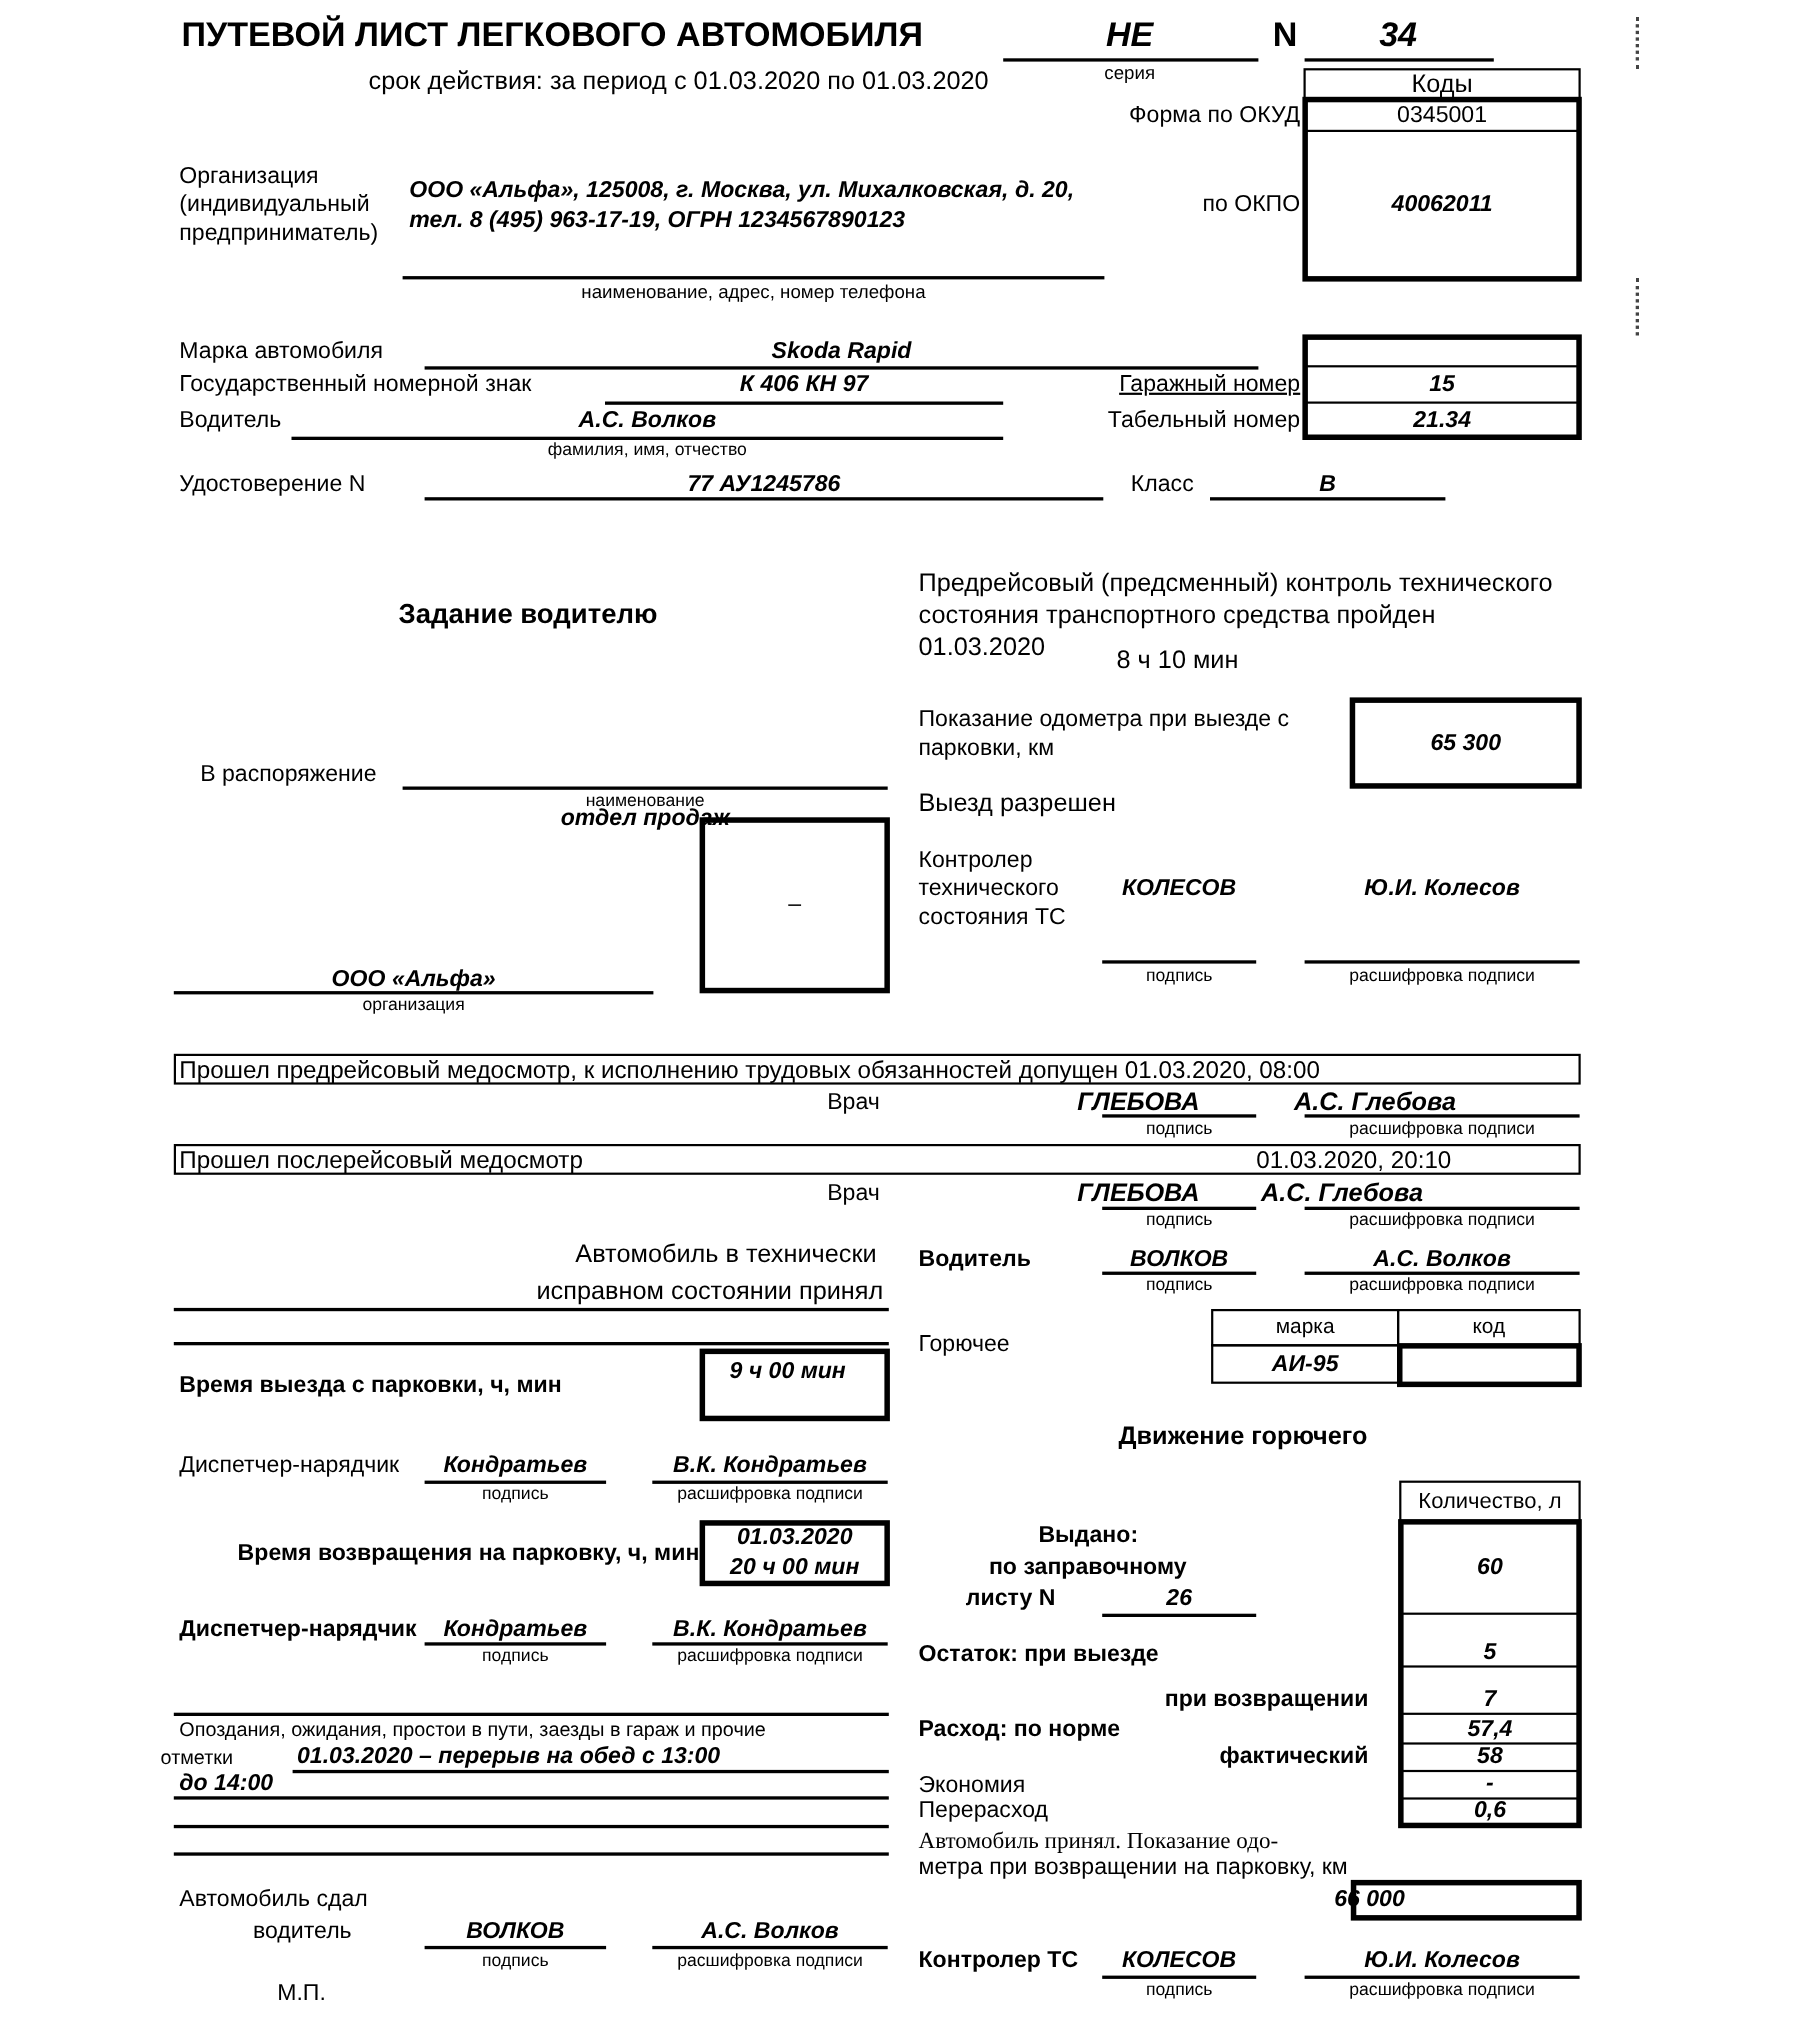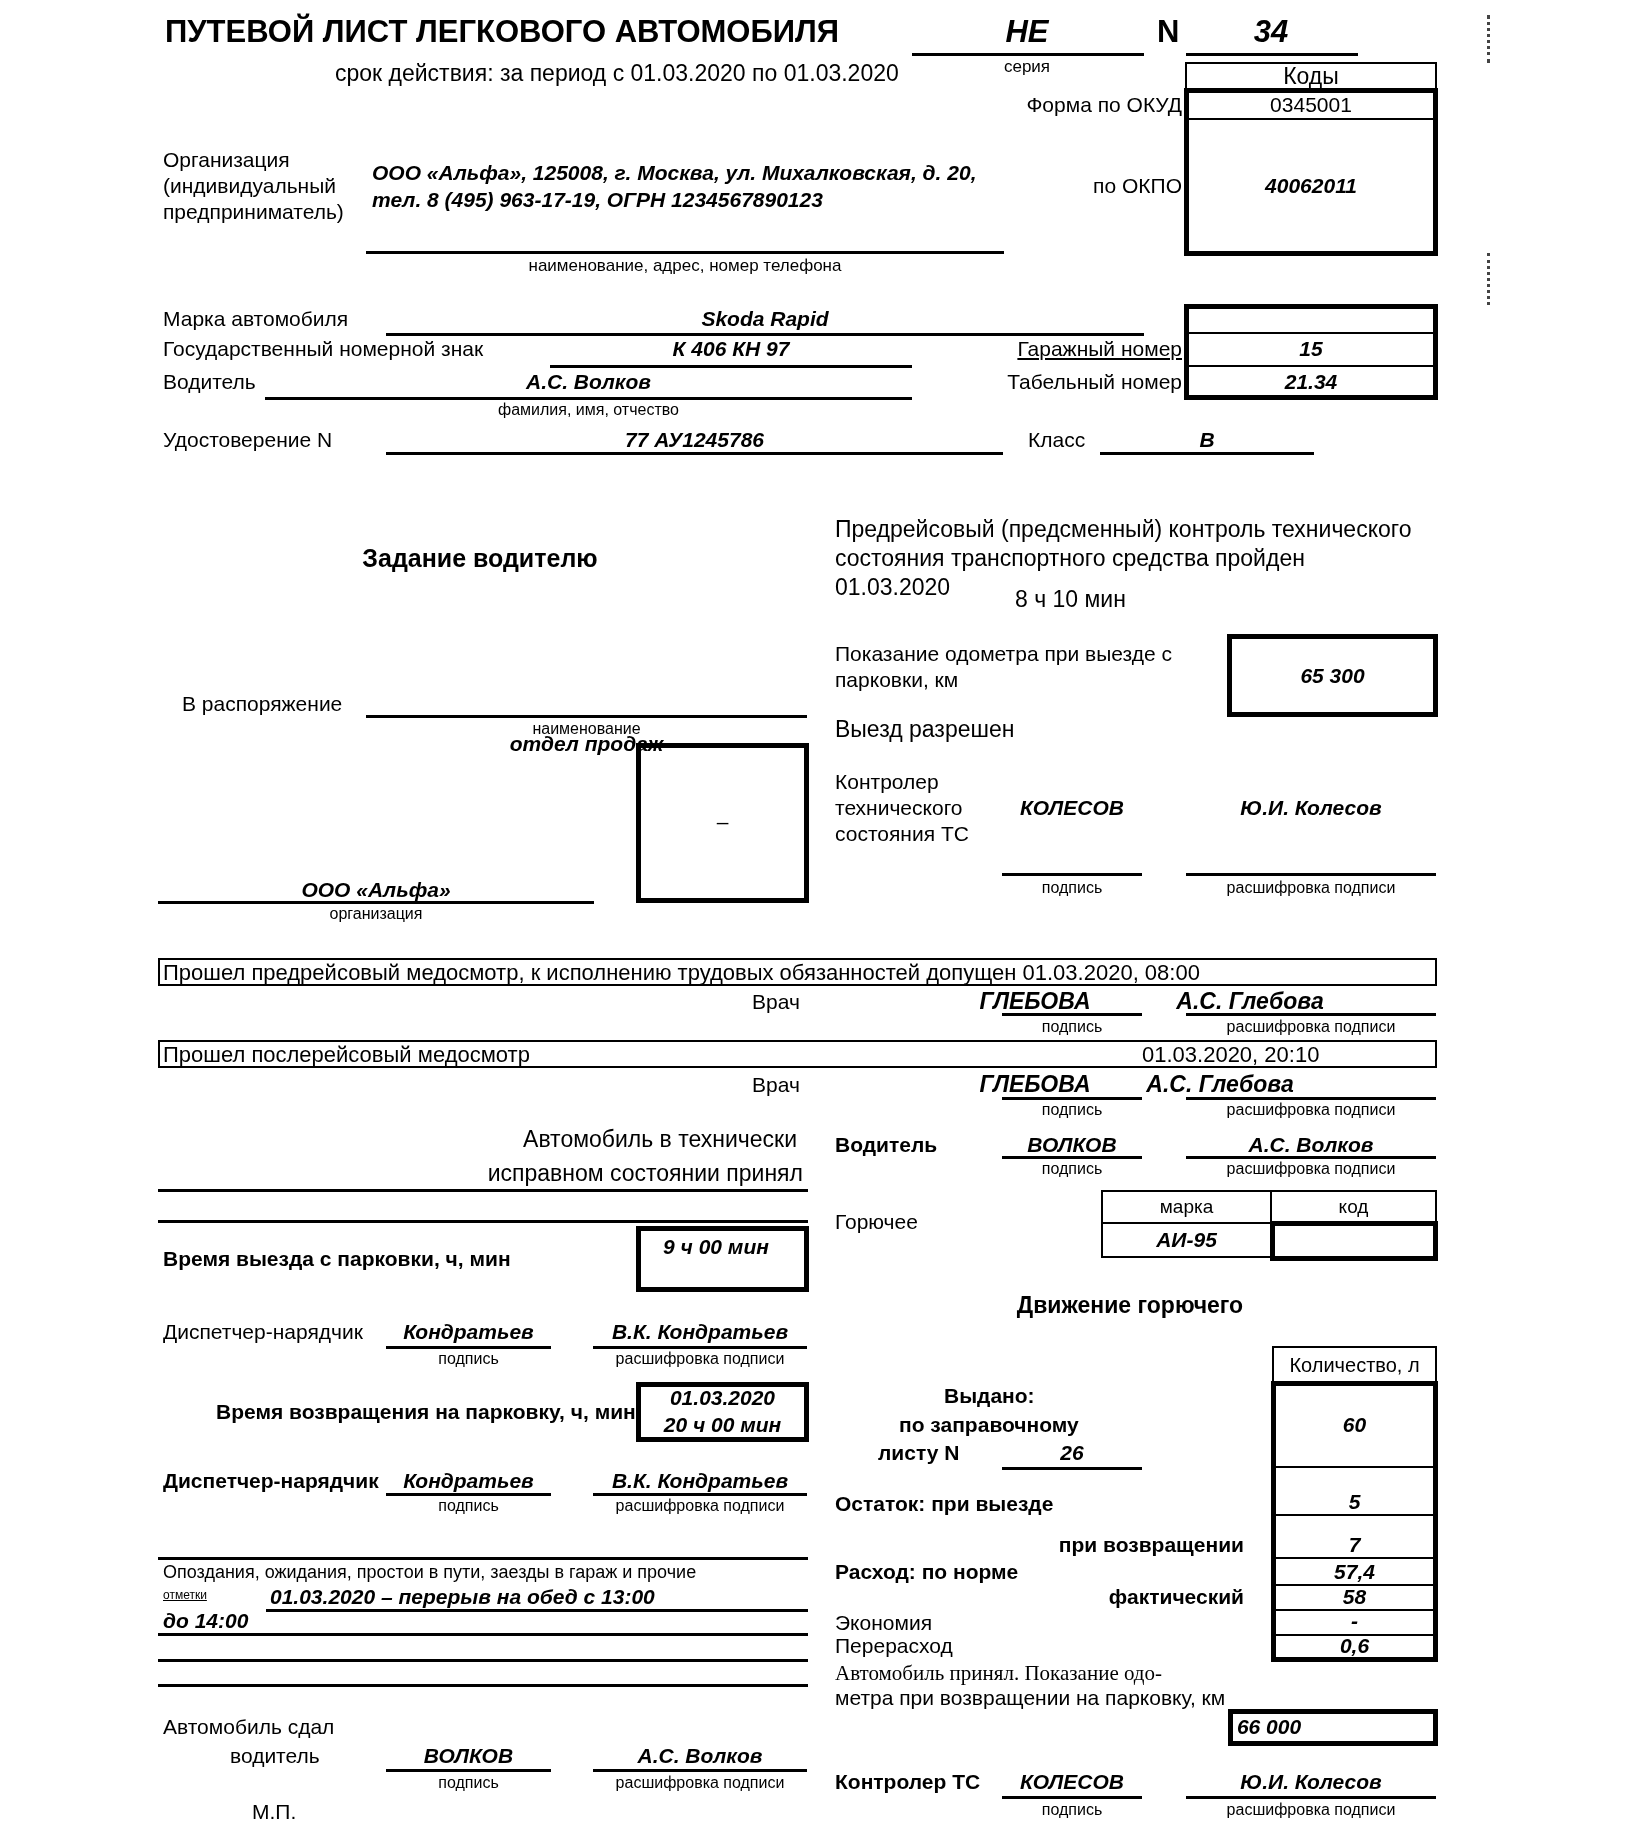--- a/index.html
+++ b/index.html
@@ -183,21 +183,21 @@
 <div class="a b t r" style="left:1000px;top:1585px;width:244px;">фактический</div>
 <div class="a bi t c" style="left:1275px;top:1585px;width:159px;">58</div>
 <div class="a t" style="left:835px;top:1611px;">Экономия</div>
 <div class="a bi t c" style="left:1275px;top:1609px;width:159px;">-</div>
 <div class="a t" style="left:835px;top:1634px;">Перерасход</div>
 <div class="a bi t c" style="left:1275px;top:1634px;width:159px;">0,6</div>
 
 <div class="a t" style="left:835px;top:1661px;font-family:Liberation Serif, serif;">Автомобиль принял. Показание одо-</div>
 <div class="a t" style="left:835px;top:1686px;">метра при возвращении на парковку, км</div>
 <div class="thick" style="left:1228px;top:1709px;width:210px;height:37px;"></div>
-<div class="a bi t c" style="left:1180px;top:1715px;width:178px;">66 000</div>
+<div class="a bi t c" style="left:1156px;top:1715px;width:178px;">66 000</div>
 
 <div class="a b t" style="left:163px;top:1247px;">Время выезда с парковки, ч, мин</div>
 <div class="thick" style="left:636px;top:1226px;width:173px;height:66px;"></div>
 <div class="a bi t c" style="left:636px;top:1235px;width:160px;">9 ч 00 мин</div>
 
 <div class="a t" style="left:163px;top:1320px;">Диспетчер-нарядчик</div>
 <div class="a bi t c" style="left:386px;top:1320px;width:165px;">Кондратьев</div>
 <div class="a bi t c" style="left:593px;top:1320px;width:214px;">В.К. Кондратьев</div>
 <div class="line3" style="left:386px;top:1346px;width:165px;"></div>
 <div class="line3" style="left:593px;top:1346px;width:214px;"></div>
@@ -212,21 +212,21 @@
 <div class="a b t" style="left:163px;top:1469px;">Диспетчер-нарядчик</div>
 <div class="a bi t c" style="left:386px;top:1469px;width:165px;">Кондратьев</div>
 <div class="a bi t c" style="left:593px;top:1469px;width:214px;">В.К. Кондратьев</div>
 <div class="line3" style="left:386px;top:1493px;width:165px;"></div>
 <div class="line3" style="left:593px;top:1493px;width:214px;"></div>
 <div class="a xs c" style="left:386px;top:1497px;width:165px;">подпись</div>
 <div class="a xs c" style="left:593px;top:1497px;width:214px;">расшифровка подписи</div>
 
 <div class="line3" style="left:158px;top:1557px;width:650px;"></div>
 <div class="a s" style="left:163px;top:1562px;font-size:18px;">Опоздания, ожидания, простои в пути, заезды в гараж и прочие</div>
-<div class="a s" style="left:163px;top:1588px;font-size:12px;text-decoration:underline;">отметки</div>
+<div class="a s" style="left:146px;top:1588px;font-size:18px;">отметки</div>
 <div class="a bi t" style="left:270px;top:1585px;">01.03.2020 – перерыв на обед с 13:00</div>
 <div class="line3" style="left:266px;top:1609px;width:542px;"></div>
 <div class="a bi t" style="left:163px;top:1609px;">до 14:00</div>
 <div class="line3" style="left:158px;top:1633px;width:650px;"></div>
 <div class="line3" style="left:158px;top:1659px;width:650px;"></div>
 <div class="line3" style="left:158px;top:1684px;width:650px;"></div>
 
 <div class="a t" style="left:163px;top:1715px;">Автомобиль сдал</div>
 <div class="a t" style="left:230px;top:1744px;">водитель</div>
 <div class="a bi t c" style="left:386px;top:1744px;width:165px;">ВОЛКОВ</div>

